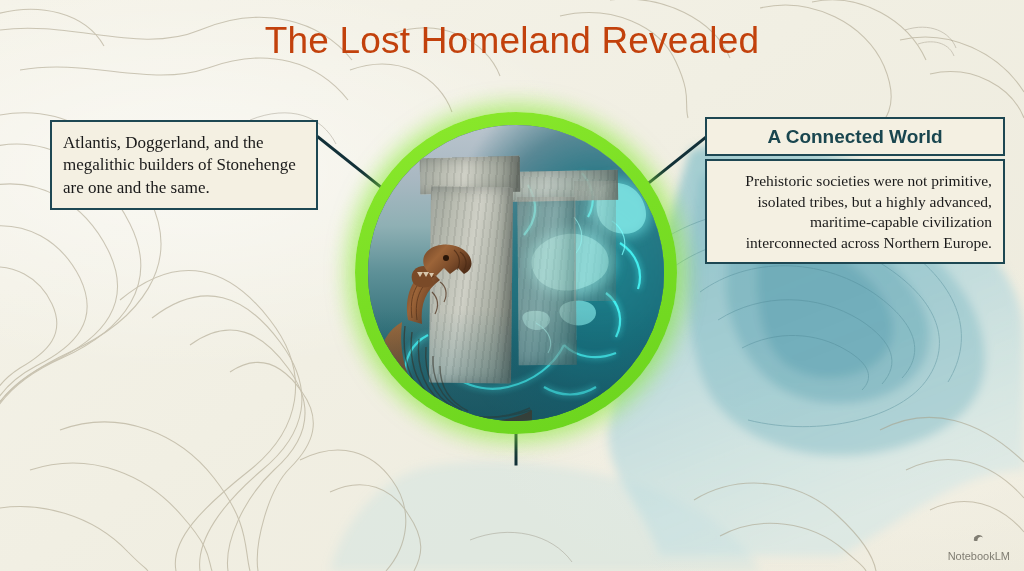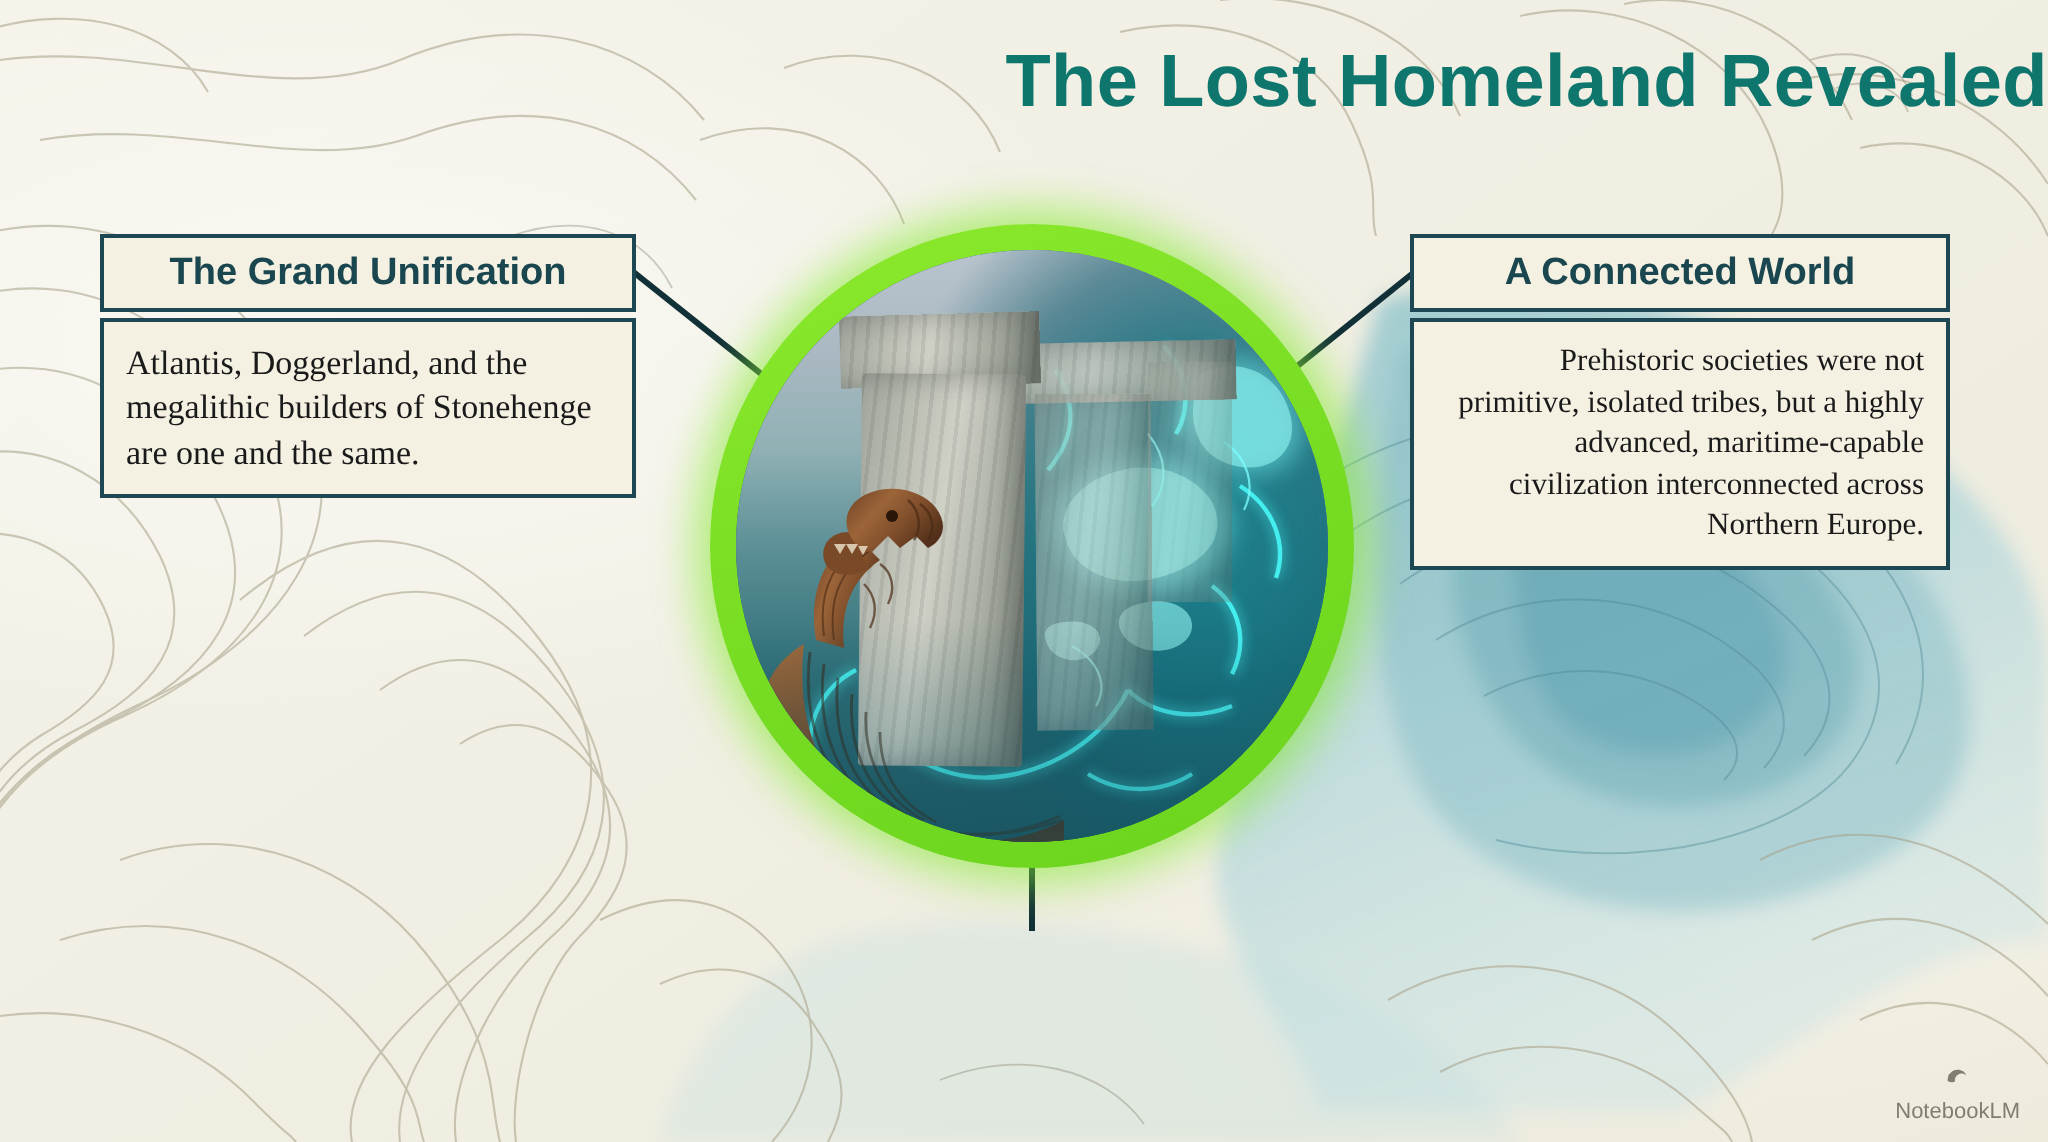--- a/index.html
+++ b/index.html
@@ -28,25 +28,25 @@
   }
   .bg-contours { position: absolute; inset: 0; }
 
   
   .bathy { position: absolute; inset: 0; }
 
   
   .title {
     position: absolute;
     left: 0; right: 0; top: 20px;
-    text-align: right;
+    text-align: center;
     font-size: 37px;
-    font-weight: 700;
+    font-weight: 400;
     letter-spacing: .2px;
-    color: #0f766e;
+    color: #c2410c;
   }
 
   
   .connectors { position: absolute; inset: 0; }
 
   
   .circle-wrap {
     position: absolute;
     left: 355px;
     top: 112px;
@@ -144,21 +144,21 @@
   #card-left { left: 50px; top: 117px; width: 268px; }
   #card-left .card-head { height: 39px; line-height: 35px; font-size: 19px; }
   #card-left .card-body {
     margin-top: 3px;
     padding: 10px 11px 9px 11px;
     font-size: 17px;
     line-height: 1.32;
   }
 
   
-  #card-right { left: 705px; top: 117px; width: 270px; }
+  #card-right { left: 705px; top: 117px; width: 300px; }
   #card-right .card-head { height: 39px; line-height: 35px; font-size: 19px; }
   #card-right .card-body {
     margin-top: 3px;
     padding: 10px 11px 9px 11px;
     font-size: 15.5px;
     line-height: 1.33;
     text-align: right;
   }
 
   
@@ -425,21 +425,20 @@
           <path d="M58,52 C64,58 65,66 61,74"></path>
         </g>
       </svg>
 
       <div style="position:absolute;left:0;bottom:0;width:100%;height:38%;
                   background:linear-gradient(180deg, rgba(40,120,128,0) 0%, rgba(22,90,104,.45) 100%);"></div>
     </div>
   </div>
 
   <div class="card" id="card-left">
-    <div class="card-head">The Grand Unification</div>
     <div class="card-body">Atlantis, Doggerland, and the megalithic builders of Stonehenge are one and the same.</div>
   </div>
 
   <div class="card" id="card-right">
     <div class="card-head">A Connected World</div>
     <div class="card-body">Prehistoric societies were not primitive, isolated tribes, but a highly advanced, maritime-capable civilization interconnected across Northern Europe.</div>
   </div>
 
   <div id="card-bottom">
     <div class="bottom-title">Memory in Stone</div>

